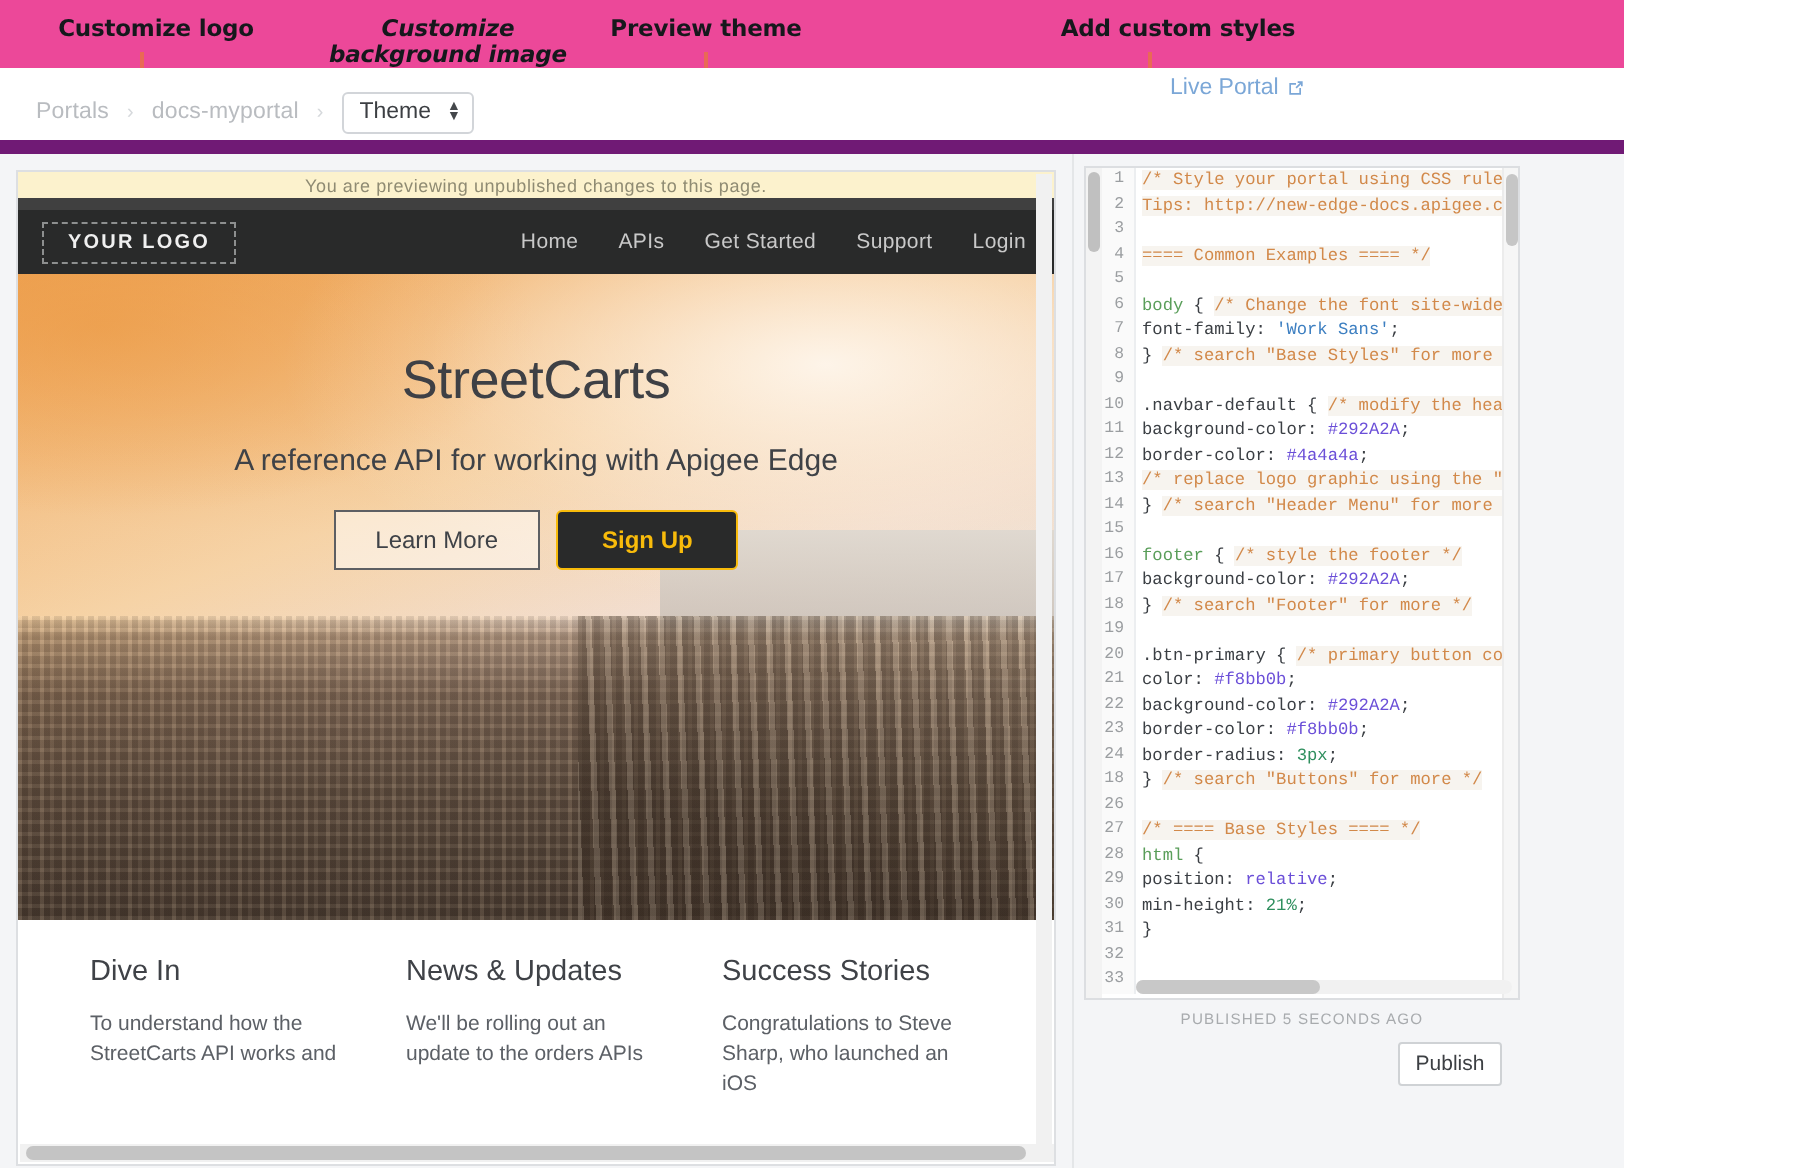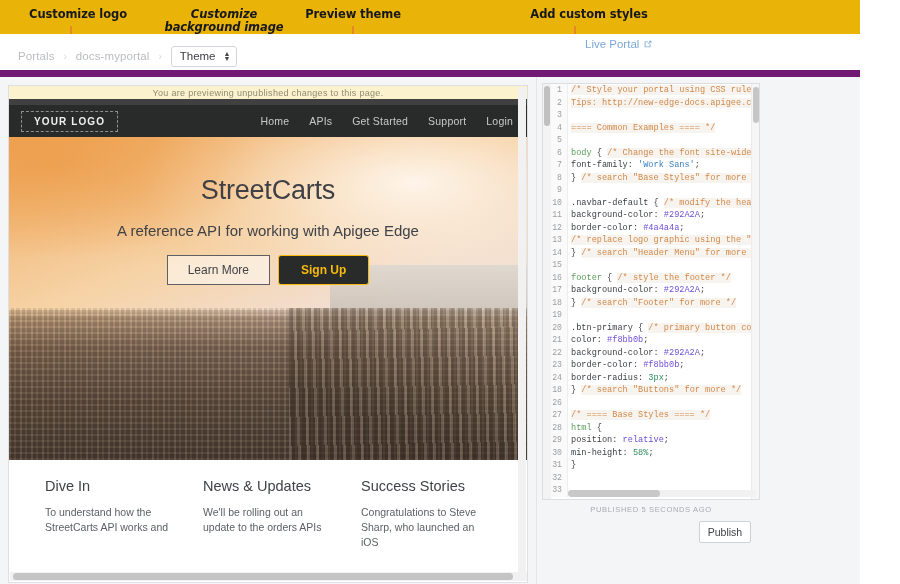--- a/index.html
+++ b/index.html
@@ -6,22 +6,21 @@
     margin: 0;
     padding: 0;
     background: #ffffff;
     font-family: "Liberation Sans", sans-serif;
   }
   #root {
     position: relative;
     width: 812px;
     height: 584px;
     overflow: hidden;
-    background: #eab308;
-    padding-left: 48px;
+    background: #ec4899;
   }
 
   
   .annot-label {
     position: absolute;
     font-family: "DejaVu Sans", sans-serif;
     font-weight: bold;
     font-size: 11.5px;
     color: #16181c;
     line-height: 13px;
@@ -637,21 +636,21 @@
             <div class="code-line">
               <span class="ln">28</span>
               <span class="code"><span class="tok-sel">html</span><span class="tok-pl"> {</span></span>
             </div>
             <div class="code-line">
               <span class="ln">29</span>
               <span class="code"><span class="tok-prop">  position: </span><span class="tok-val">relative</span><span class="tok-pl">;</span></span>
             </div>
             <div class="code-line">
               <span class="ln">30</span>
-              <span class="code"><span class="tok-prop">  min-height: </span><span class="tok-num">58%</span><span class="tok-pl">;</span></span>
+              <span class="code"><span class="tok-prop">  min-height: </span><span class="tok-num">21%</span><span class="tok-pl">;</span></span>
             </div>
             <div class="code-line">
               <span class="ln">31</span>
               <span class="code"><span class="tok-pl">}</span></span>
             </div>
             <div class="code-line">
               <span class="ln">32</span>
               <span class="code"></span>
             </div>
             <div class="code-line">

